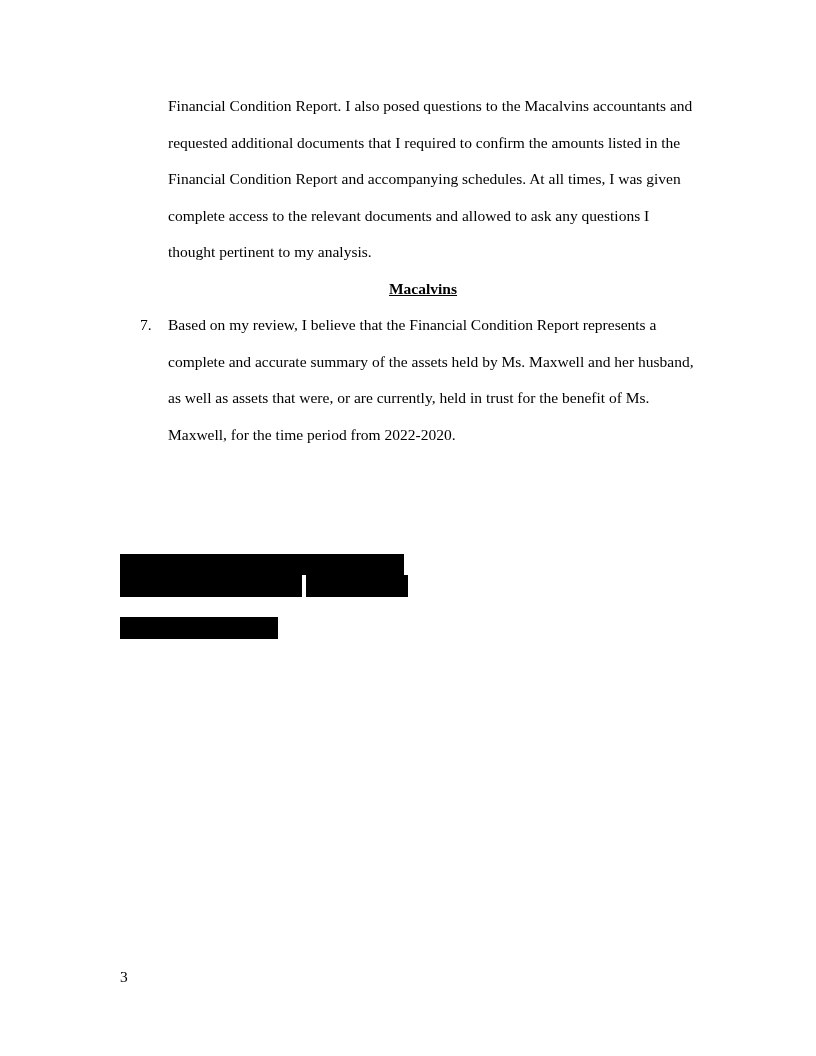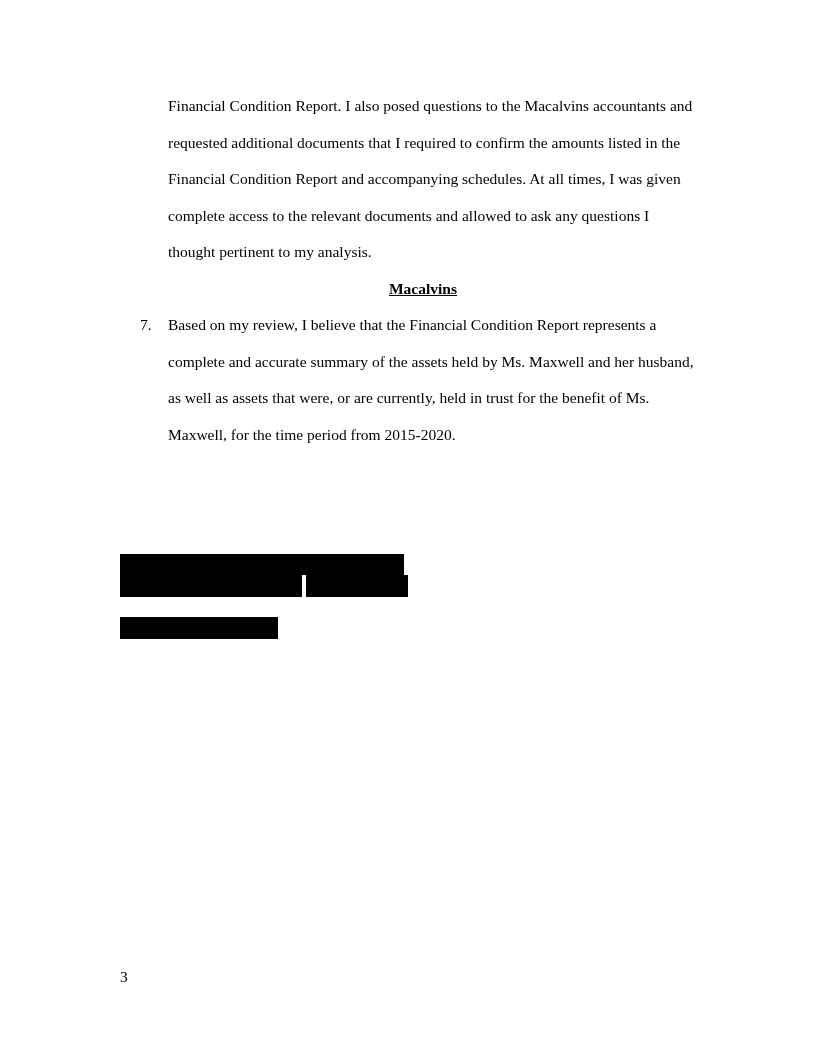--- a/index.html
+++ b/index.html
@@ -80,21 +80,21 @@
 <div class="page">
 
   <div class="doc-body">
 
     <p class="para para-cont">Financial Condition Report.  I also posed questions to the Macalvins accountants and requested additional documents that I required to confirm the amounts listed in the Financial Condition Report and accompanying schedules.  At all times, I was given complete access to the relevant documents and allowed to ask any questions I thought pertinent to my analysis.</p>
 
     <p class="heading">Macalvins</p>
 
     <div class="numbered">
       <span class="num">7.</span>
-      <p class="para">Based on my review, I believe that the Financial Condition Report represents a complete and accurate summary of the assets held by Ms. Maxwell and her husband, as well as assets that were, or are currently, held in trust for the benefit of Ms. Maxwell, for the time period from 2015-2020.</p>
+      <p class="para">Based on my review, I believe that the Financial Condition Report represents a complete and accurate summary of the assets held by Ms. Maxwell and her husband, as well as assets that were, or are currently, held in trust for the benefit of Ms. Maxwell, for the time period from 2022-2020.</p>
     </div>
 
   </div>
 
   <div class="redaction-block" style="left:120px; top:554px; width:300px; height:90px;">
     <div class="redact redact-1"></div>
     <div class="redact redact-2"></div>
     <div class="redact redact-3"></div>
     <div class="redact redact-4"></div>
   </div>

